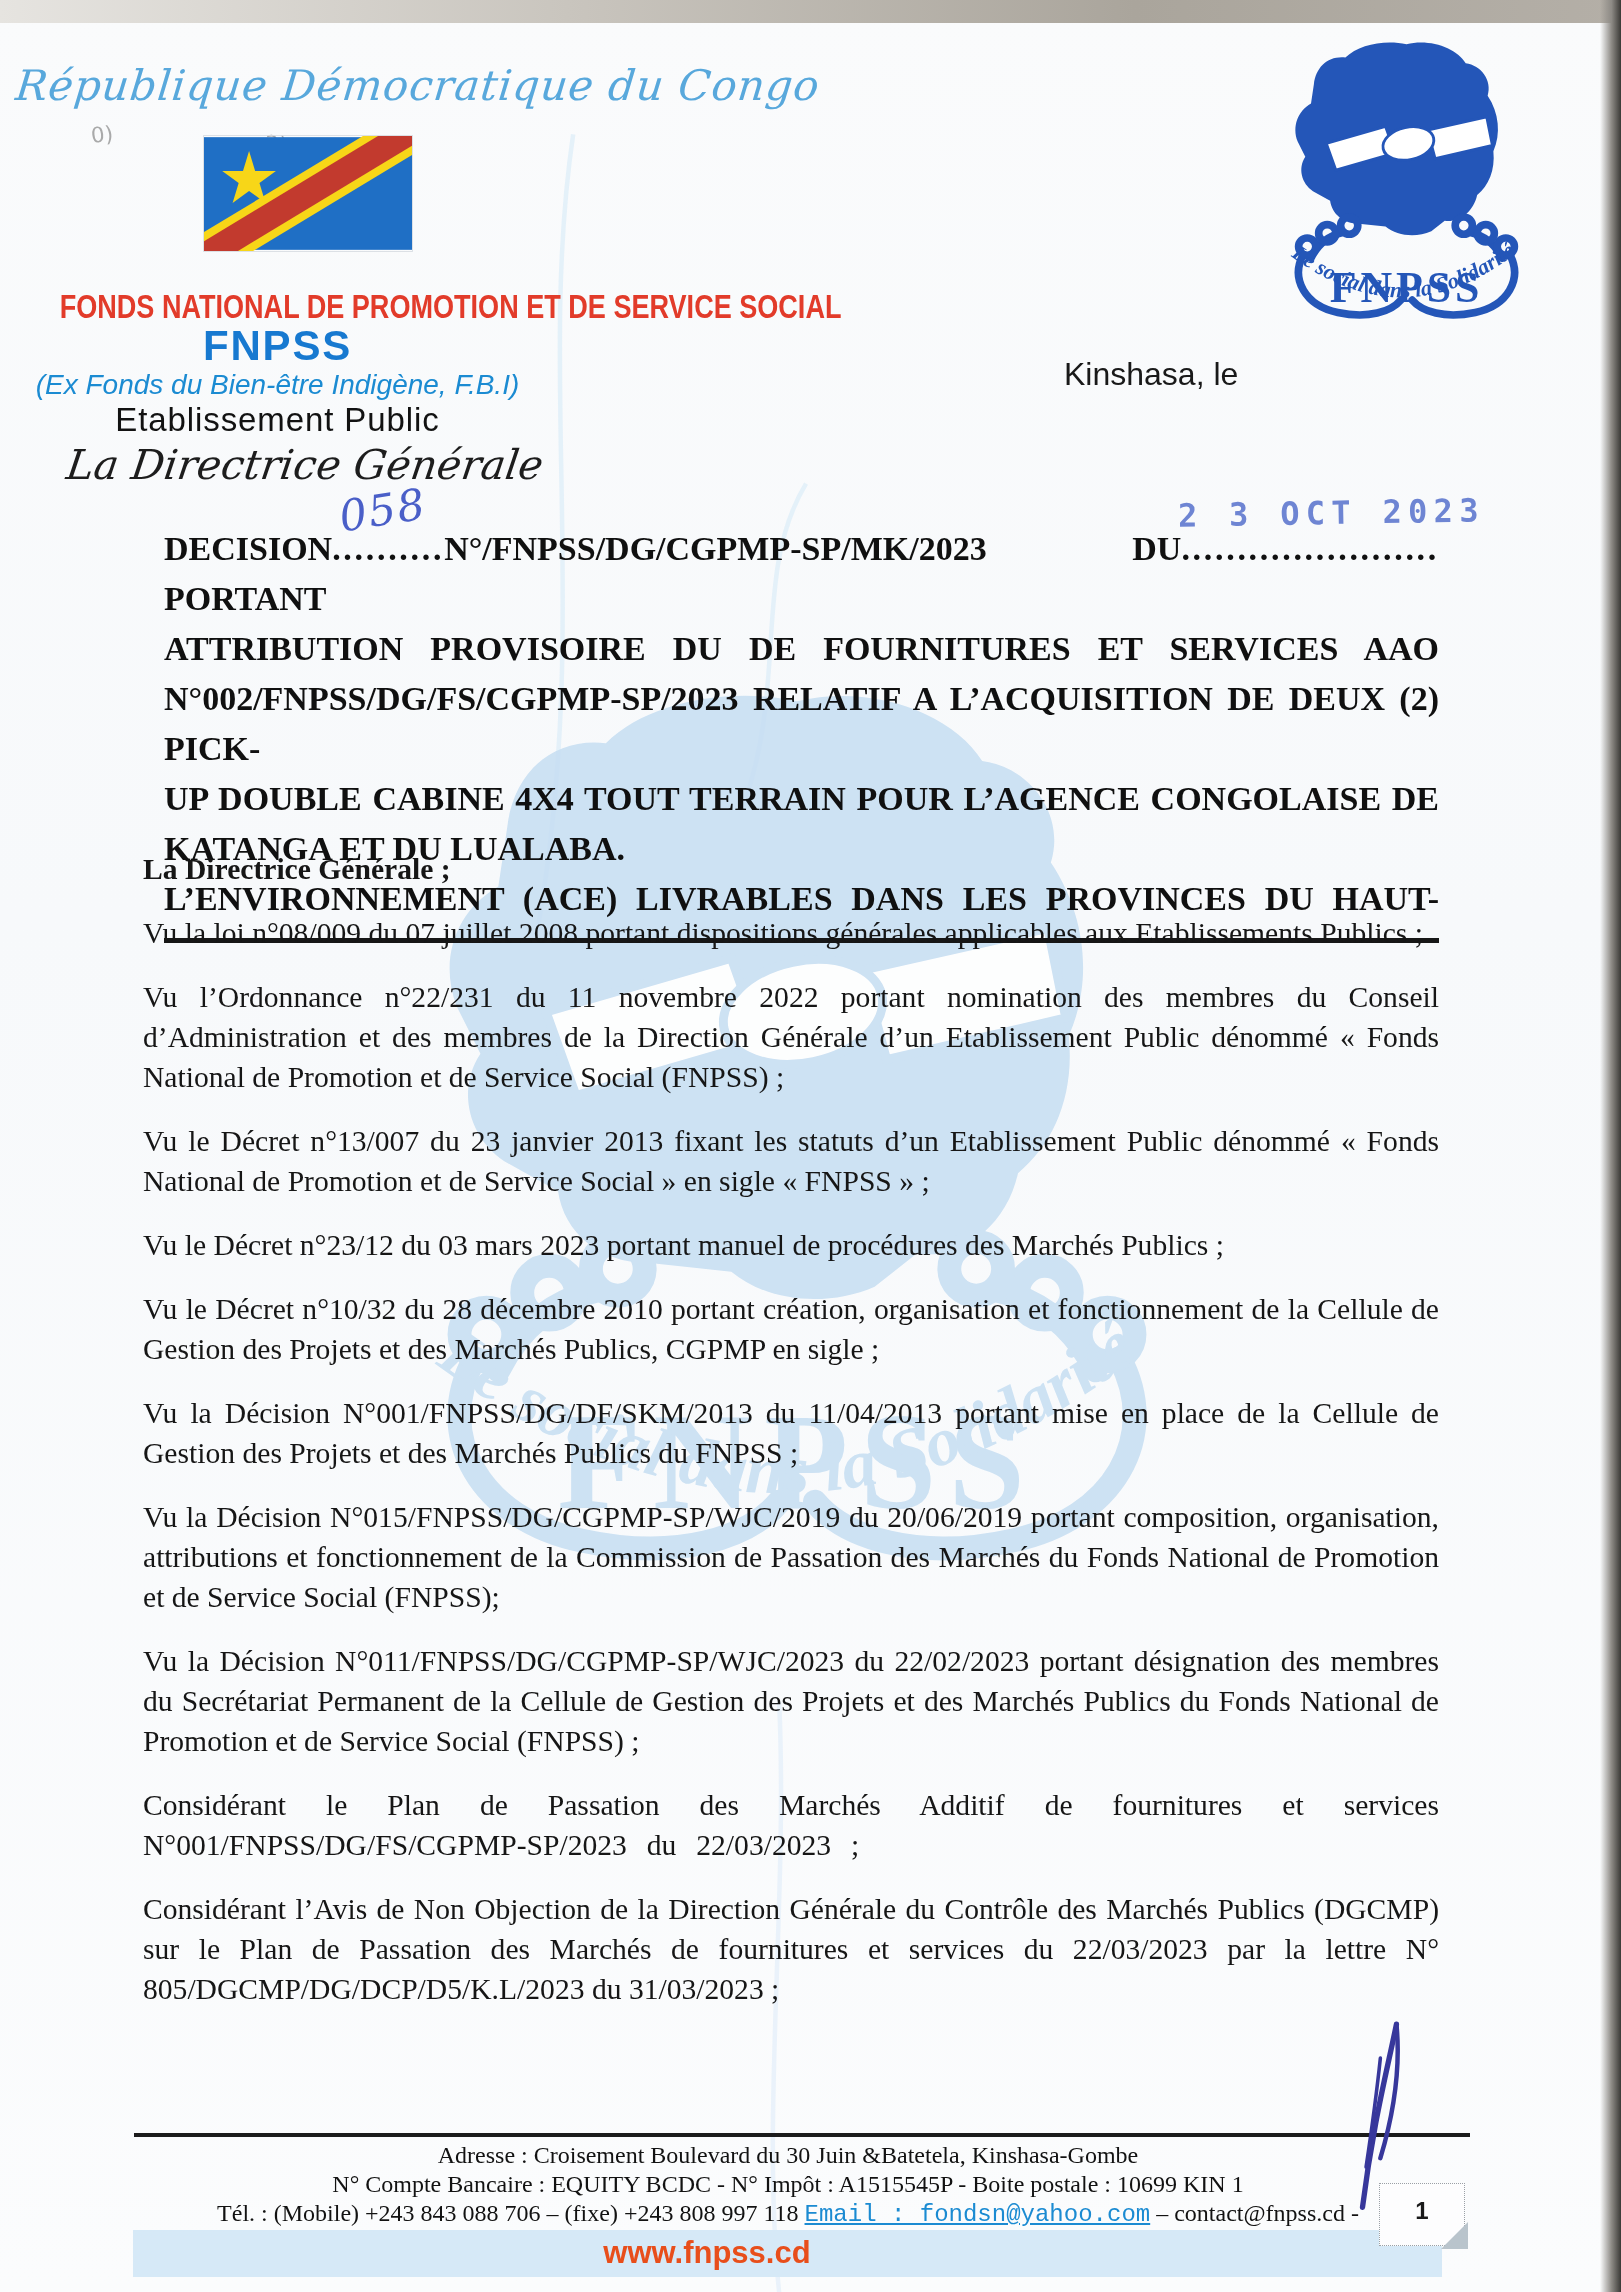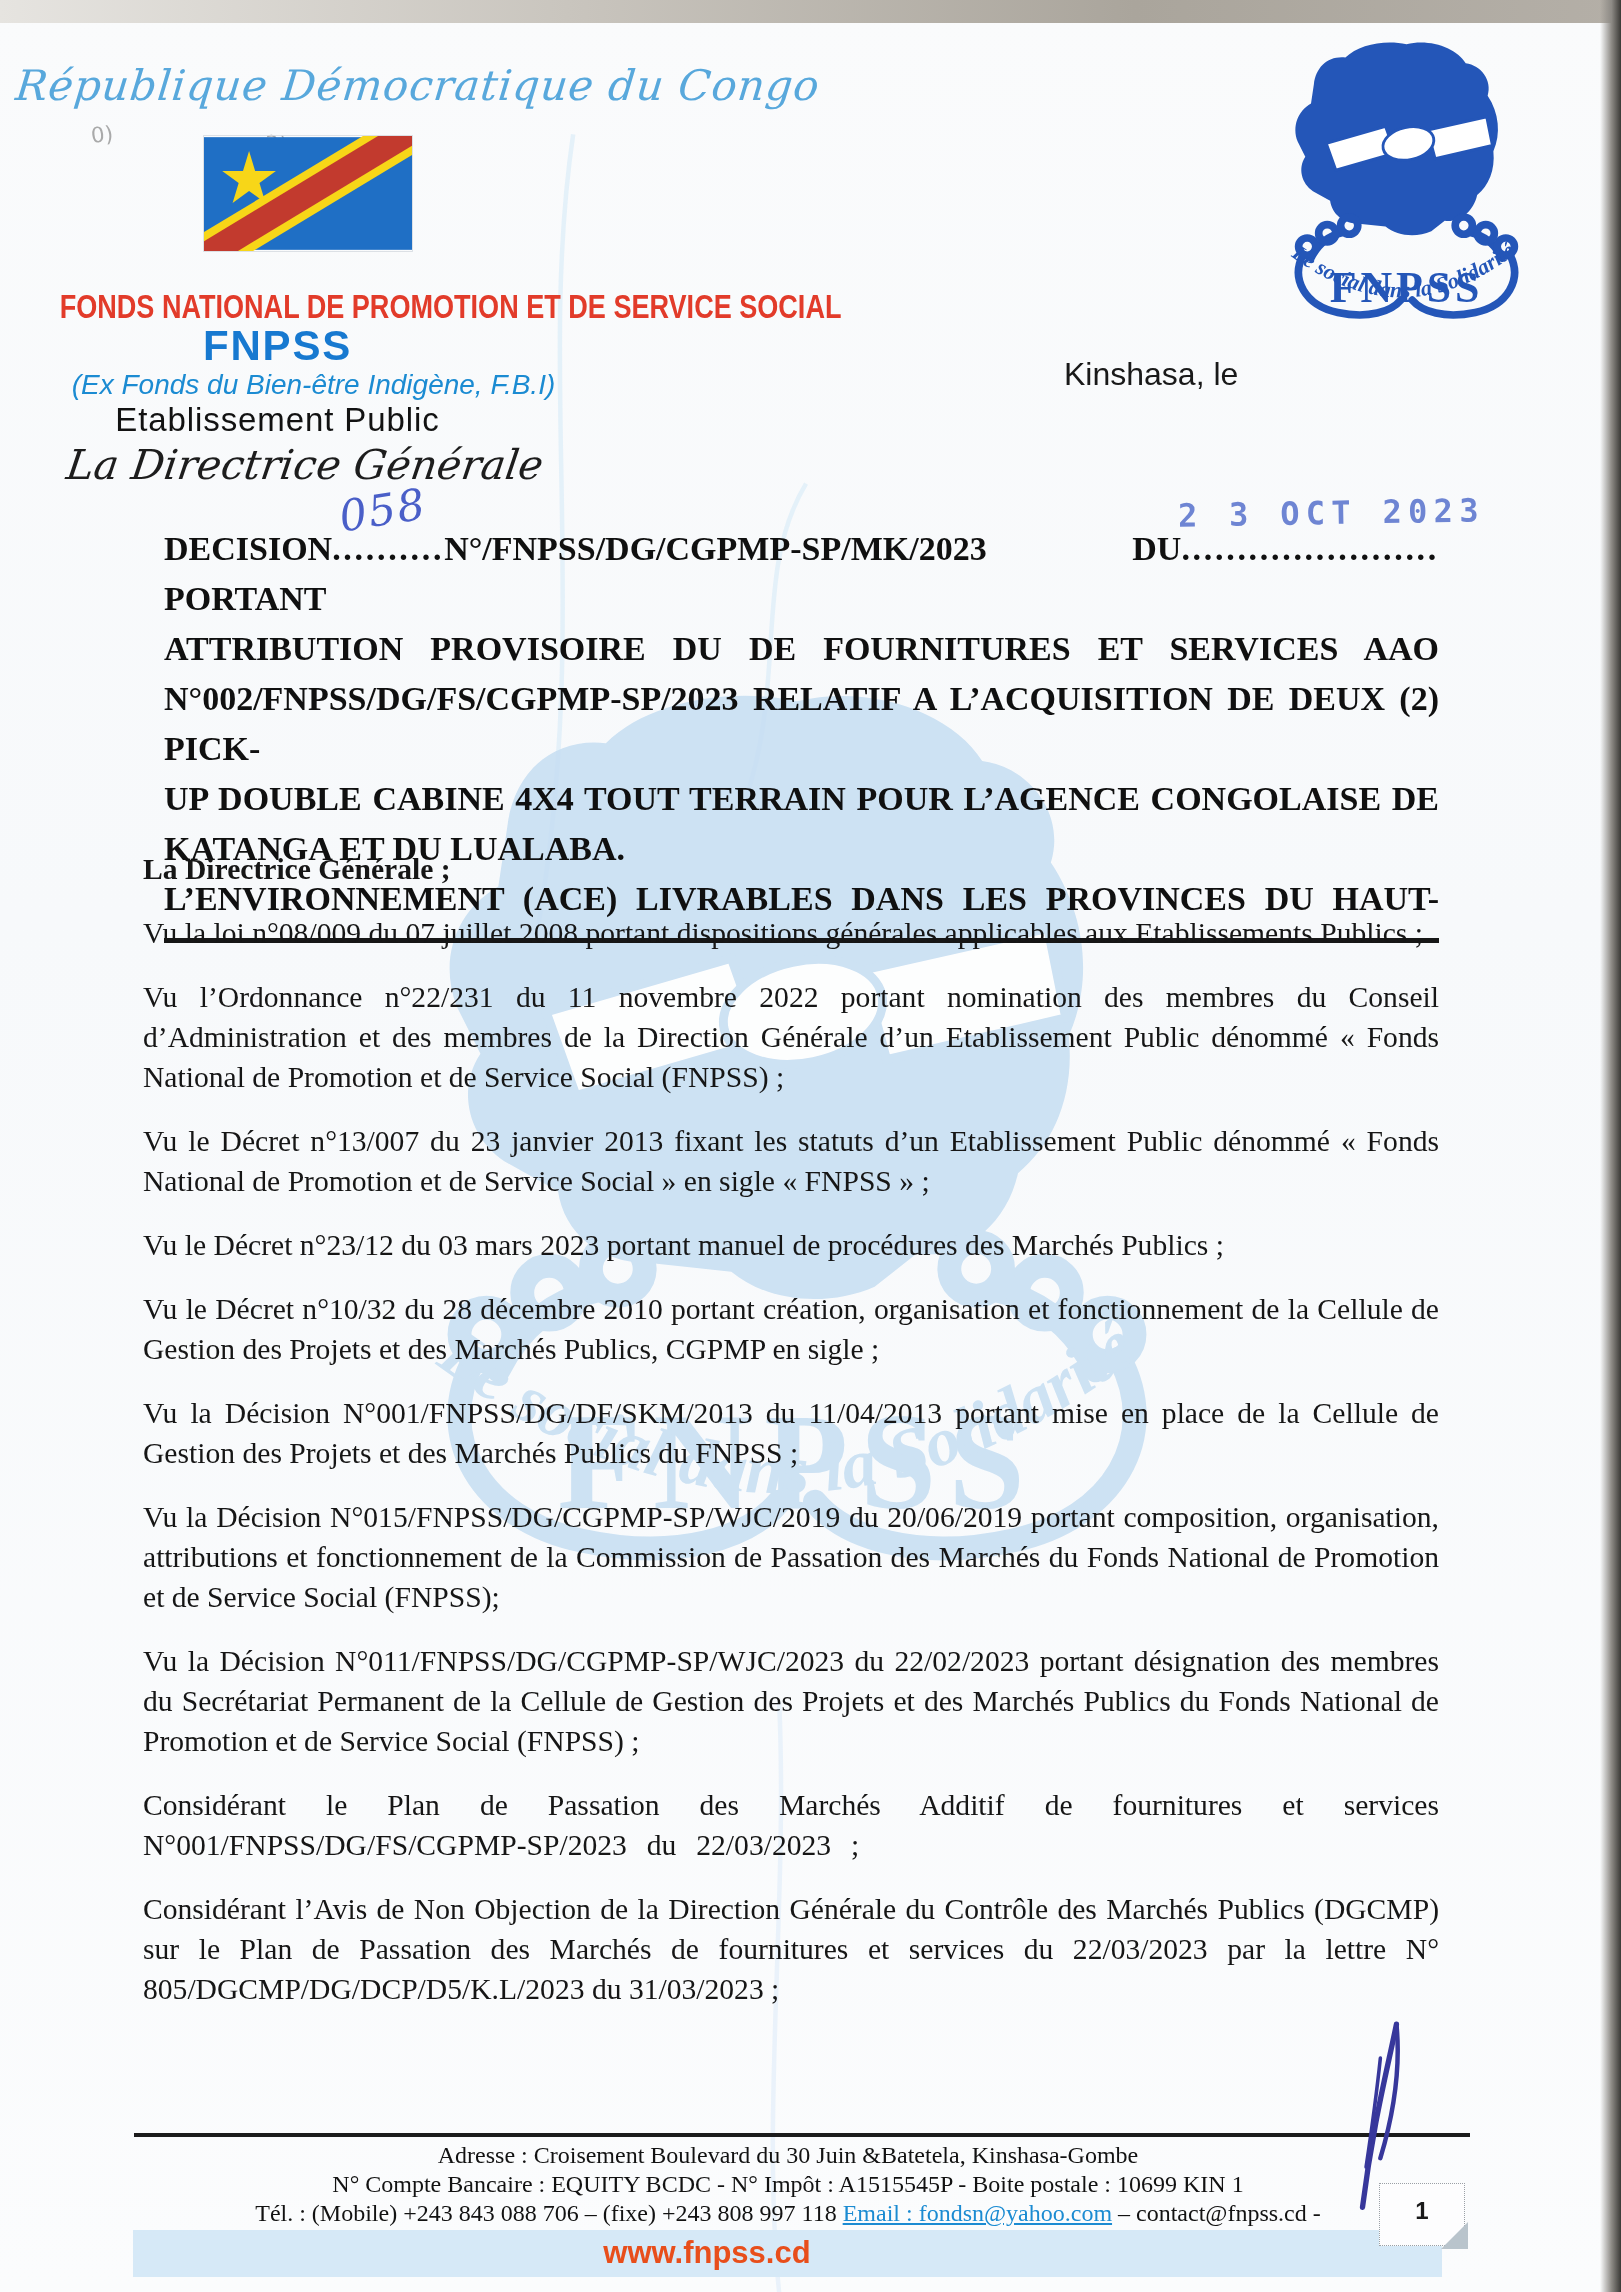--- a/index.html
+++ b/index.html
@@ -19,21 +19,21 @@
   .republic{position:absolute;left:16px;top:61px;width:645px;font-family:"DejaVu Serif",serif;
         font-style:italic;font-size:42px;color:#58a8dc;letter-spacing:0.9px;white-space:nowrap;
         transform:skewX(-6deg);}
   .flag{position:absolute;left:204px;top:136px;width:208px;height:115px;box-shadow:0 0 0 0.9px #d8dde2;}
   .org-red{position:absolute;left:0px;top:288px;width:663px;text-align:center;
         font-family:"Liberation Sans",sans-serif;font-weight:bold;font-size:33px;color:#e23b2a;
         transform:scaleX(.82);transform-origin:center;white-space:nowrap;letter-spacing:0px;}
   .org-abbr{position:absolute;left:0;top:322px;width:555px;text-align:center;
         font-family:"Liberation Sans",sans-serif;font-weight:bold;font-size:42px;color:#1779d0;letter-spacing:1.8px;}
   .org-sub{position:absolute;left:0;top:369px;width:555px;text-align:center;
-        font-family:"Liberation Sans",sans-serif;font-style:italic;font-size:28px;color:#1b8bd2;padding-left:36px;}
+        font-family:"Liberation Sans",sans-serif;font-style:italic;font-size:28px;color:#1b8bd2;}
   .org-type{position:absolute;left:0;top:401px;width:555px;text-align:center;
         font-family:"Liberation Sans",sans-serif;font-size:33px;color:#121212;letter-spacing:0.9px;}
   .signatory{position:absolute;left:54px;top:441px;width:502px;text-align:center;
         font-family:"DejaVu Serif",serif;font-style:italic;font-size:41px;color:#1d1d1d;transform:skewX(-8deg);}
   .right-logo{position:absolute;left:1263px;top:27px;width:287px;height:296px;color:#2456b8;}
   .place-date{position:absolute;left:1064px;top:356px;font-family:"Liberation Sans",sans-serif;font-size:32px;color:#191919;}
   
   .heading{position:absolute;left:164px;top:524px;width:1275px;z-index:2;}
   .jline{font-weight:bold;font-size:34px;line-height:50px;text-align:justify;text-align-last:justify;
         font-family:"Liberation Serif",serif;color:#101010;}
@@ -51,21 +51,21 @@
   .bodytext p{font-size:29.6px;line-height:40px;text-align:justify;margin:0 0 24px 0;}
   .bodytext p.wide{word-spacing:12.5px;}
   
   .pen-mark{position:absolute;left:1325px;top:2006px;width:125px;height:215px;z-index:3;}
   
   .foot-rule{position:absolute;left:134px;top:2133px;width:1336px;height:3.6px;background:#1c1c1c;z-index:2;}
   .foot-line{position:absolute;left:134px;width:1308px;text-align:center;font-size:24px;color:#121212;z-index:2;}
   .f1{top:2142px;}
   .f2{top:2171px;}
   .f3{top:2200px;}
-  .email-link{color:#1b8bd2;text-decoration:underline;cursor:pointer;}
+  .email-link{color:#1b8bd2;text-decoration:underline;cursor:pointer;font-family:Liberation Mono, monospace;}
   .band{position:absolute;left:133px;top:2230px;width:1309px;height:47px;background:#d6e9f7;z-index:1;}
   .website{position:absolute;left:134px;top:2235px;width:1146px;text-align:center;
         font-family:"Liberation Sans",sans-serif;font-weight:bold;font-size:31px;color:#e84e1b;z-index:2;}
   .pagebox{position:absolute;left:1379px;top:2183px;width:84px;height:61px;background:#fdfdfe;
         border:1.8px dotted #9aa0a6;z-index:3;}
   .pagebox .num{position:absolute;left:0;top:12.5px;width:100%;text-align:center;
         font-family:"Liberation Sans",sans-serif;font-weight:bold;font-size:24px;color:#1a1a1a;}
   .dogear{position:absolute;right:-3.6px;bottom:-3.6px;width:0;height:0;
         border-left:27px solid transparent;border-bottom:27px solid #b9c4cc;}
 </style>

